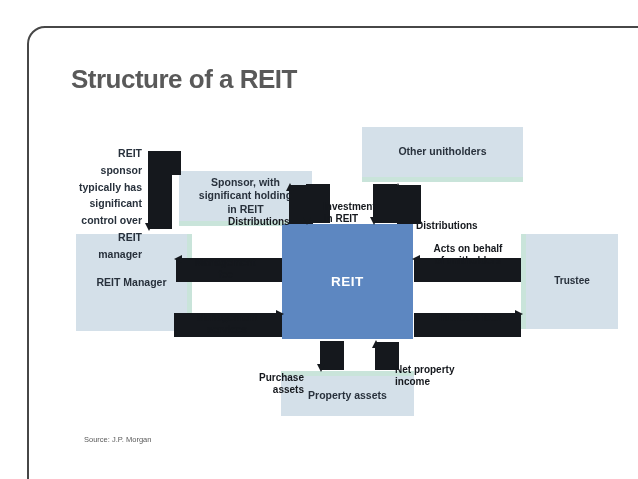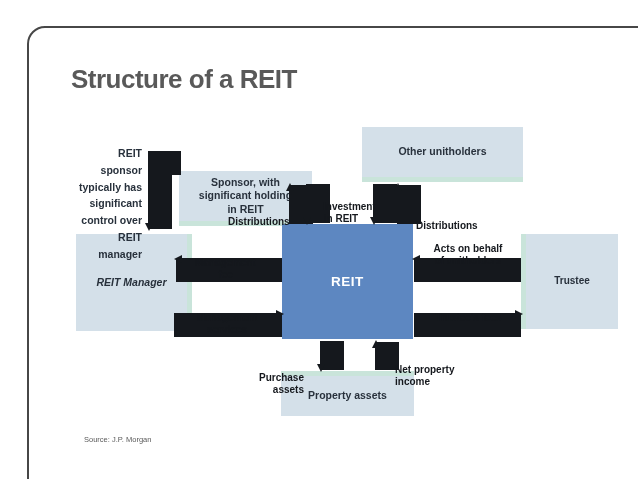--- a/index.html
+++ b/index.html
@@ -15,21 +15,21 @@
   .box { position:absolute; background:#d4e0e9; color:#28313c; font-weight:bold;
          font-size:10.5px; text-align:center; line-height:1.25;
          display:flex; flex-direction:column; align-items:center; justify-content:center;
          padding:3px 6px; }
   .acc-bottom { border-bottom:5px solid #c9e4da; }
   .acc-top    { border-top:5px solid #c9e4da; }
   .acc-left   { border-left:5px solid #c9e4da; }
   .acc-right  { border-right:5px solid #c9e4da; }
   .box-sponsor   { left:155px; top:103px; width:133px; height:55px;margin-top:44px; }
   .box-other     { left:338px; top:103px; width:161px; height:55px;text-align:center; }
-  .box-manager   { left:52px;  top:210px; width:116px; height:97px;font-style:italic; }
+  .box-manager   { left:52px;  top:210px; width:116px; height:97px; }
   .box-trustee   { left:497px; top:210px; width:97px;  height:95px; font-size:10px;gap:7px; }
   .box-property  { left:257px; top:347px; width:133px; height:45px; }
   .box-reit { position:absolute; left:258px; top:200px; width:131px; height:115px;
               background:#5d87c1; color:#ffffff; font-weight:bold; font-size:13.5px;
               letter-spacing:0.5px; display:flex; align-items:center; justify-content:center; }
 
   
   .note { position:absolute; left:42px; top:102px; width:88px; text-align:right;
           font-size:10.5px; font-weight:bold; color:#28313c; line-height:1.6;margin-top:7px; }
   .lbl { position:absolute; font-size:10px; font-weight:bold; color:#15181d; line-height:1.2; }

